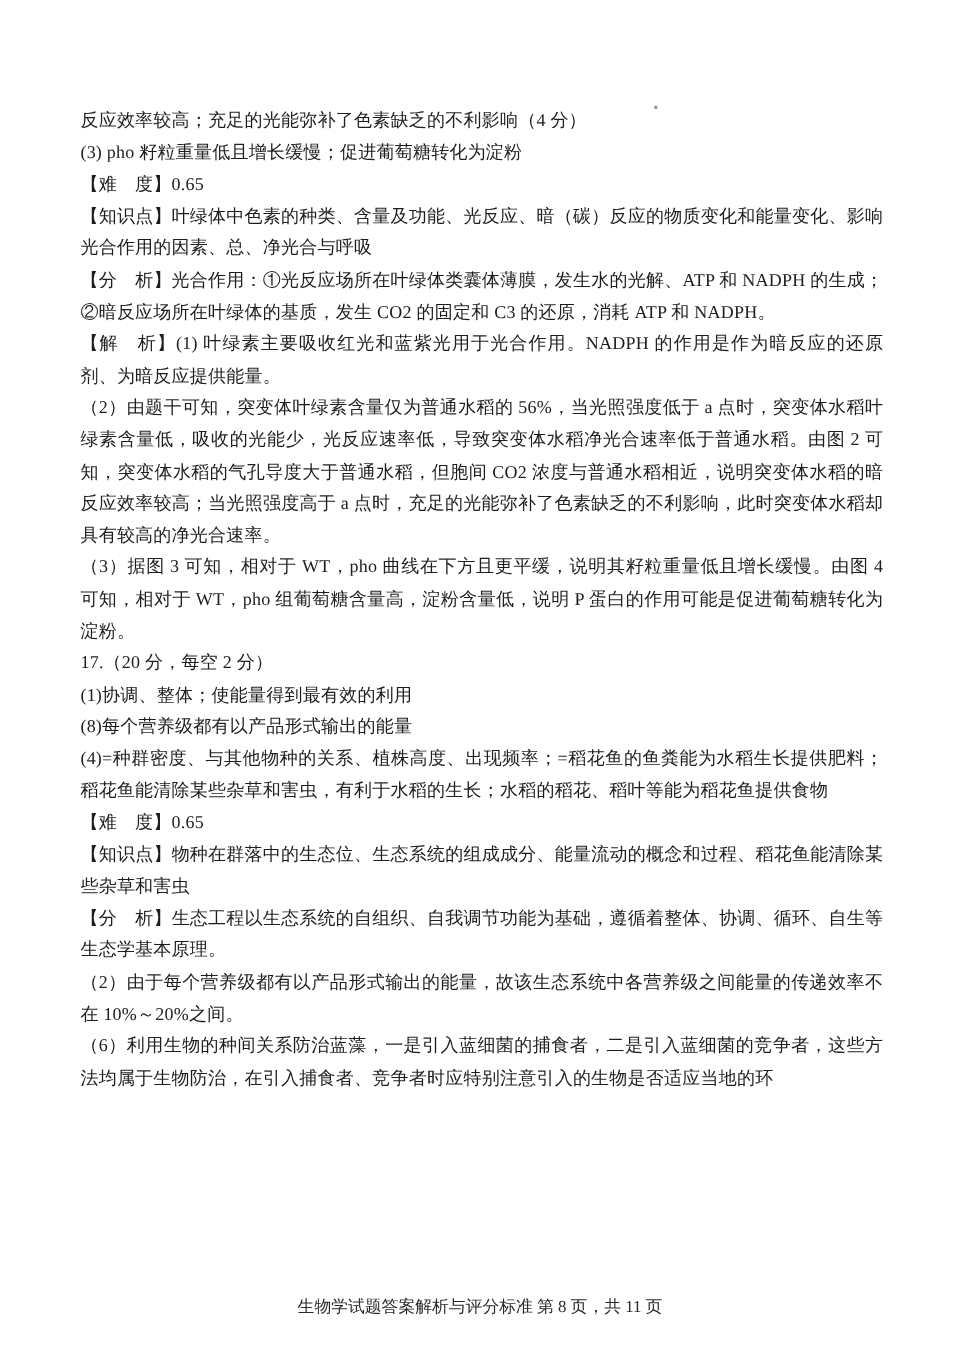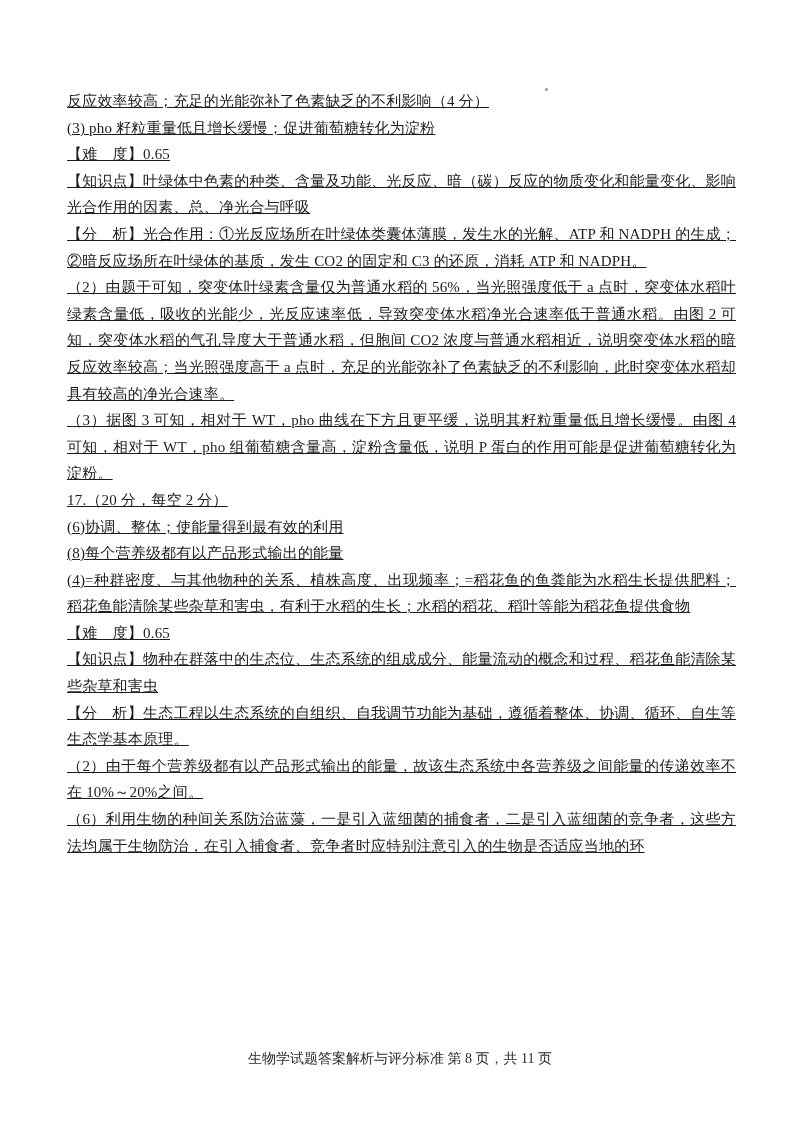--- a/index.html
+++ b/index.html
@@ -19,31 +19,30 @@
   }
   .content {
     position: absolute;
     left: 67px;
     top: 88px;
     width: 669px;
     font-size: 15px;
     line-height: 26.6px;
     text-align: justify;
     letter-spacing: 0.2px;
-    text-decoration: underline;
   }
   .para {
     margin: 0;
     padding: 0;
   }
   .footer {
     position: absolute;
     left: 0;
     right: 0;
-    top: 1050px;
+    top: 1080px;
     text-align: center;
     font-size: 14px;
     color: #2a2a2a;
   }
   .artifact-dot {
     position: absolute;
     left: 545px;
     top: 88px;
     width: 3px;
     height: 3px;
@@ -55,24 +54,25 @@
 <body>
 
 <div class="page" style="background: rgb(255, 255, 255); color: rgb(29, 29, 29);">
   <span class="artifact-dot"></span>
   <div class="content">
       <p class="para">反应效率较高；充足的光能弥补了色素缺乏的不利影响（4 分）</p>
       <p class="para">(3) pho 籽粒重量低且增长缓慢；促进葡萄糖转化为淀粉</p>
       <p class="para">【难　度】0.65</p>
       <p class="para">【知识点】叶绿体中色素的种类、含量及功能、光反应、暗（碳）反应的物质变化和能量变化、影响光合作用的因素、总、净光合与呼吸</p>
       <p class="para">【分　析】光合作用：①光反应场所在叶绿体类囊体薄膜，发生水的光解、ATP 和 NADPH 的生成；②暗反应场所在叶绿体的基质，发生 CO2 的固定和 C3 的还原，消耗 ATP 和 NADPH。</p>
+      <p class="para">【解　析】(1) 叶绿素主要吸收红光和蓝紫光用于光合作用。NADPH 的作用是作为暗反应的还原剂、为暗反应提供能量。</p>
       <p class="para">（2）由题干可知，突变体叶绿素含量仅为普通水稻的 56%，当光照强度低于 a 点时，突变体水稻叶绿素含量低，吸收的光能少，光反应速率低，导致突变体水稻净光合速率低于普通水稻。由图 2 可知，突变体水稻的气孔导度大于普通水稻，但胞间 CO2 浓度与普通水稻相近，说明突变体水稻的暗反应效率较高；当光照强度高于 a 点时，充足的光能弥补了色素缺乏的不利影响，此时突变体水稻却具有较高的净光合速率。</p>
       <p class="para">（3）据图 3 可知，相对于 WT，pho 曲线在下方且更平缓，说明其籽粒重量低且增长缓慢。由图 4 可知，相对于 WT，pho 组葡萄糖含量高，淀粉含量低，说明 P 蛋白的作用可能是促进葡萄糖转化为淀粉。</p>
       <p class="para">17.（20 分，每空 2 分）</p>
-      <p class="para">(6)协调、整体；使能量得到最有效的利用</p>
+      <p class="para">(1)协调、整体；使能量得到最有效的利用</p>
       <p class="para">(8)每个营养级都有以产品形式输出的能量</p>
       <p class="para">(4)=种群密度、与其他物种的关系、植株高度、出现频率；=稻花鱼的鱼粪能为水稻生长提供肥料；稻花鱼能清除某些杂草和害虫，有利于水稻的生长；水稻的稻花、稻叶等能为稻花鱼提供食物</p>
       <p class="para">【难　度】0.65</p>
       <p class="para">【知识点】物种在群落中的生态位、生态系统的组成成分、能量流动的概念和过程、稻花鱼能清除某些杂草和害虫</p>
       <p class="para">【分　析】生态工程以生态系统的自组织、自我调节功能为基础，遵循着整体、协调、循环、自生等生态学基本原理。</p>
       <p class="para">（2）由于每个营养级都有以产品形式输出的能量，故该生态系统中各营养级之间能量的传递效率不在 10%～20%之间。</p>
       <p class="para">（6）利用生物的种间关系防治蓝藻，一是引入蓝细菌的捕食者，二是引入蓝细菌的竞争者，这些方法均属于生物防治，在引入捕食者、竞争者时应特别注意引入的生物是否适应当地的环</p>
     </div>
   <div class="footer">生物学试题答案解析与评分标准 第 8 页，共 11 页</div>
 </div>

